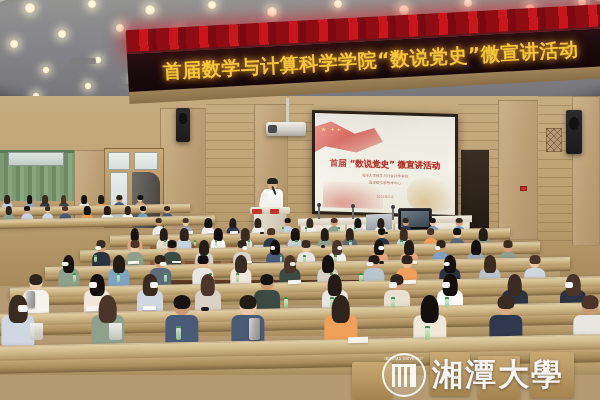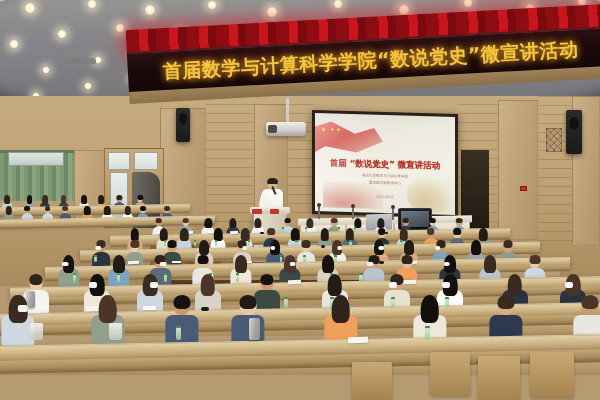--- a/index.html
+++ b/index.html
@@ -1003,14 +1003,21 @@
       <div class="bottle cap" style="left: 176.351px; top: 325.92px; width: 5.12px; height: 14.08px;"></div>
       <div class="tumbler" style="left: 248.717px; top: 318.24px; width: 11.52px; height: 21.76px;"></div>
       <div class="notebook" style="left: 347.595px; top: 337.44px; width: 20.48px; height: 6.4px; transform: skewY(-2deg);"></div>
       <div class="bottle cap" style="left: 424.692px; top: 325.92px; width: 5.12px; height: 14.08px;"></div>
       <div class="chair-back" style="left: 430px; top: 352px; width: 40px; height: 44px;"></div>
       <div class="chair-back" style="left: 478px; top: 356px; width: 42px; height: 44px;"></div>
       <div class="chair-back" style="left: 530px; top: 352px; width: 44px; height: 46px;"></div>
       <div class="chair-back" style="left: 352px; top: 362px; width: 40px; height: 38px;"></div>
     </div>
 
+  <div class="watermark">
+    <div class="wm-logo">
+      <div class="wm-logo-inner"></div>
+      <div class="wm-ring-text">XIANGTAN UNIVERSITY</div>
+    </div>
+    <div class="wm-text">湘潭大學</div>
+  </div>
 
 </div>
 
 </body></html>

